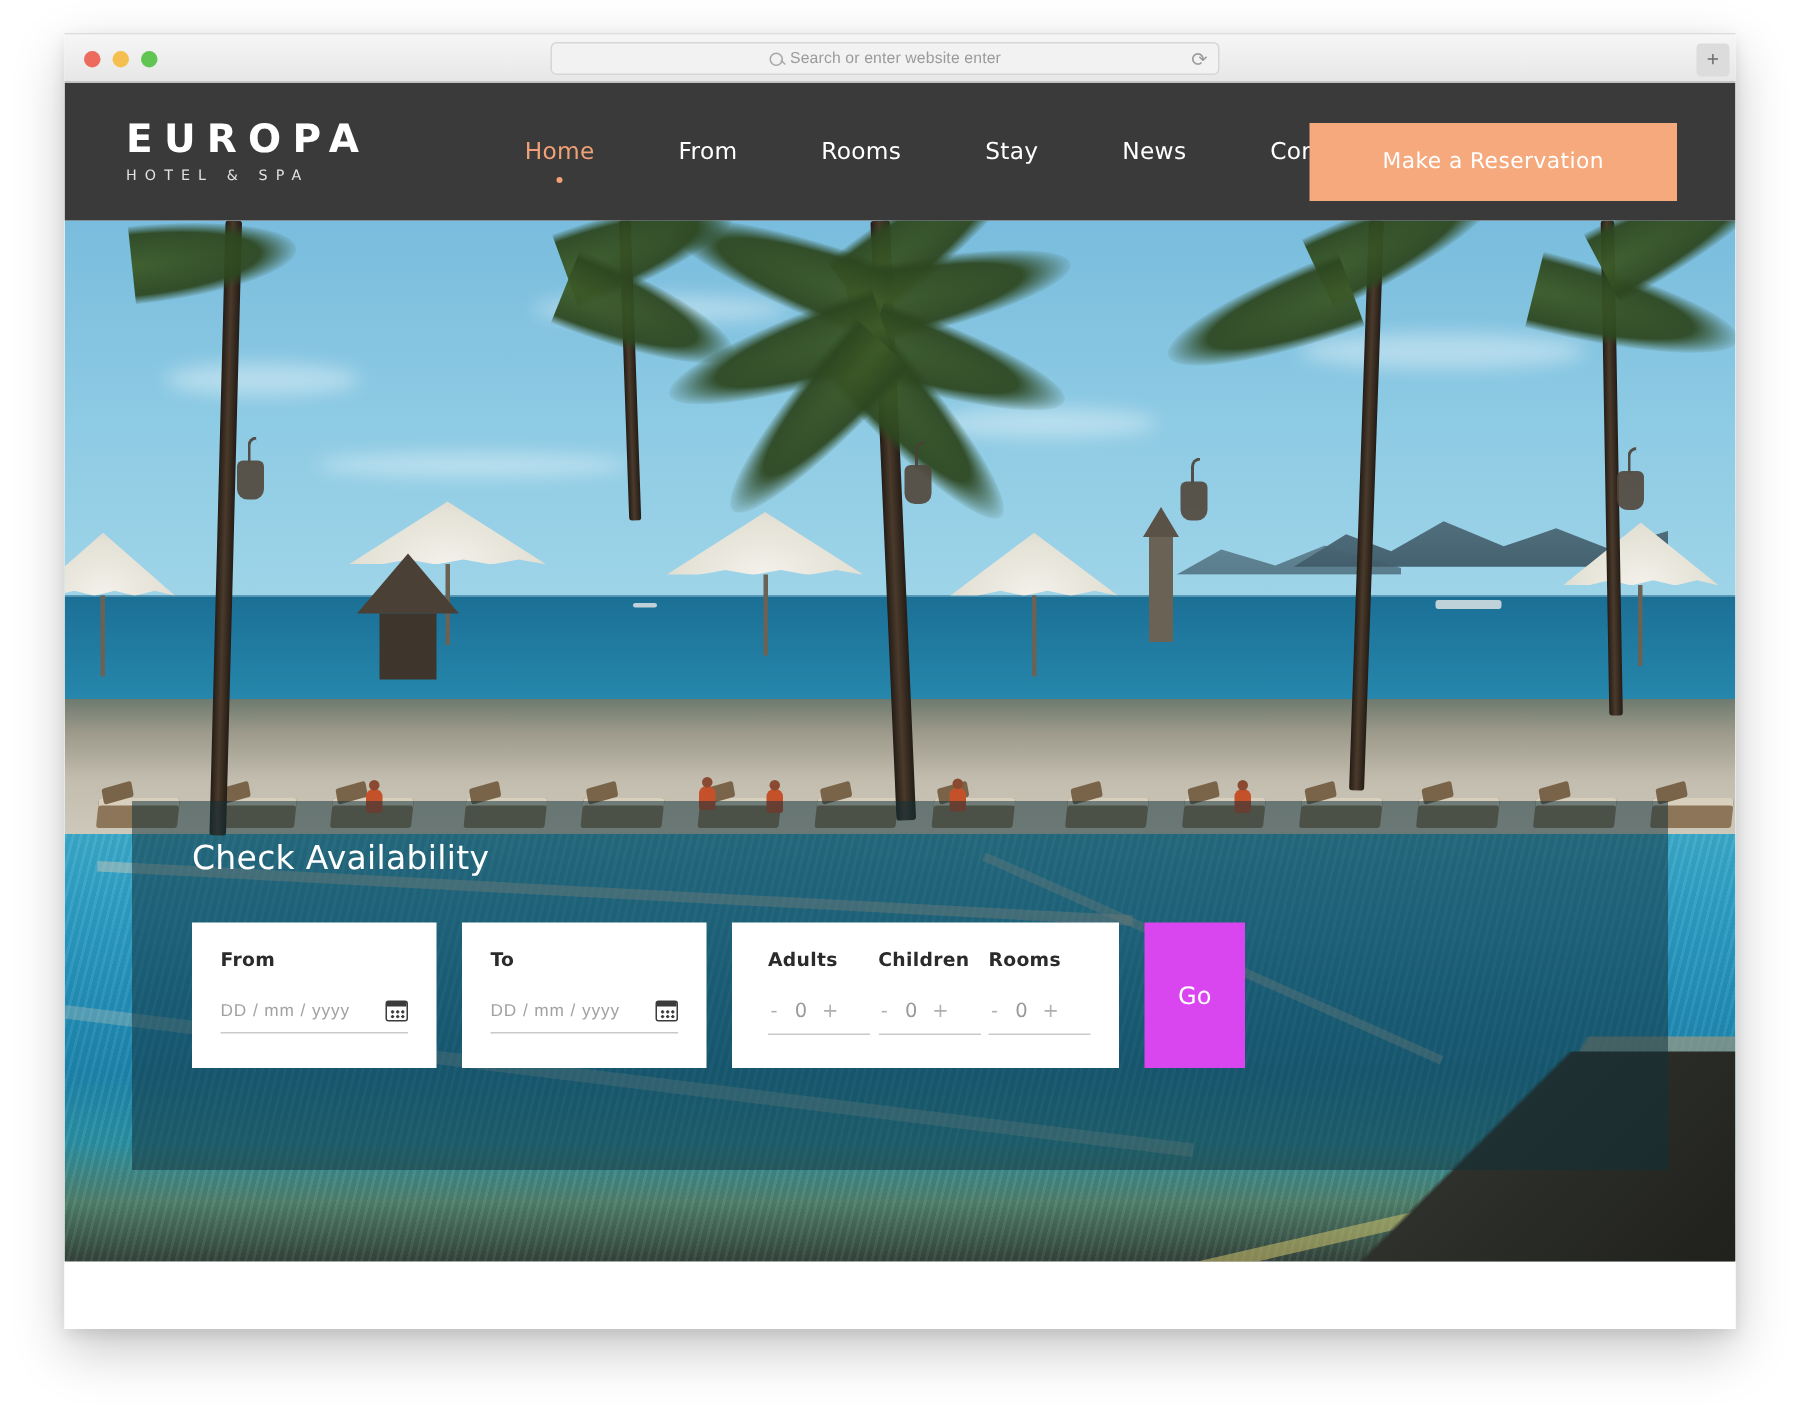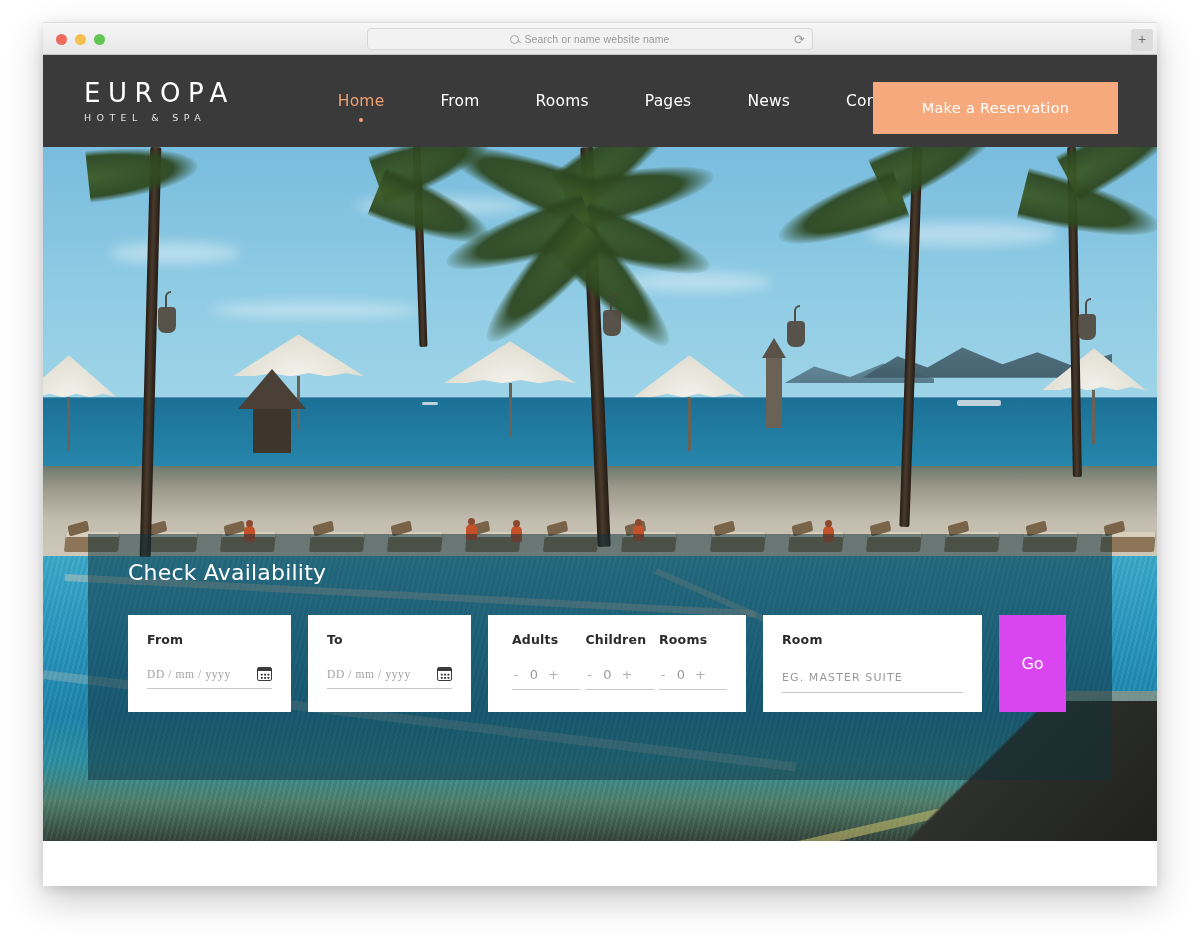--- a/index.html
+++ b/index.html
@@ -120,21 +120,21 @@
     display: flex;
     align-items: center;
     padding: 0 0 0 41px;
   }
 
   .logo { line-height: 1; user-select: none; }
   .logo-main {
     font-size: 26px;
     letter-spacing: 7.5px;
     color: #ffffff;
-    font-weight: 400;
+    font-weight: 700;
     font-family: "DejaVu Sans", sans-serif;
   }
   .logo-sub {
     margin-top: 7px;
     font-size: 9.5px;
     letter-spacing: 5.4px;
     color: #e2e2e2;
     font-family: "DejaVu Sans", sans-serif;
   }
 
@@ -473,21 +473,21 @@
     border-bottom: 1px solid #c9c9c9;
     padding-bottom: 7px;
     display: flex;
     align-items: center;
     justify-content: space-between;
   }
   .date-placeholder {
     font-size: 11.5px;
     color: #a2a2a2;
     letter-spacing: 0.6px;
-    font-family: Liberation Serif, serif;
+    font-family: Liberation Sans, sans-serif;
   }
   .cal-icon {
     width: 15px; height: 14px;
     border: 1.4px solid #3b3b3b;
     border-radius: 2px;
     position: relative;
     flex: none;
   }
   .cal-icon::before {
     content: "";
@@ -581,41 +581,41 @@
   <div class="chrome-bar">
     <div class="traffic-lights">
       <span class="dot red"></span>
       <span class="dot yellow"></span>
       <span class="dot green"></span>
     </div>
 
     <div class="url-bar">
       <div class="url-inner">
         <span class="search-glyph"></span>
-        <span class="url-text">Search or name website name</span>
+        <span class="url-text">Search or enter website enter</span>
       </div>
       <span class="reload-icon">⟳</span>
     </div>
 
     <div class="newtab-button">+</div>
   </div>
 
   <div class="page">
 
     <div class="site-header">
       <div class="logo">
         <div class="logo-main">EUROPA</div>
         <div class="logo-sub">HOTEL &amp; SPA</div>
       </div>
 
       <nav class="main-nav">
         <span class="nav-item active">Home</span>
         <span class="nav-item">From</span>
         <span class="nav-item">Rooms</span>
-        <span class="nav-item">Pages</span>
+        <span class="nav-item">Stay</span>
         <span class="nav-item">News</span>
         <span class="nav-item">Contact</span>
       </nav>
 
       <button class="reserve-btn">Make a Reservation</button>
     </div>
 
     <div class="hero">
       <div class="hero-photo">
         <div class="sky">
@@ -770,26 +770,20 @@
                 <div class="stepper">
                   <span class="step-btn">-</span>
                   <span class="step-val">0</span>
                   <span class="step-btn">+</span>
                 </div>
               </div>
 
             </div>
           </div>
 
-          <div class="field-card card-room">
-            <div class="field-label">Room</div>
-            <div class="room-input-wrap">
-              <span class="room-placeholder">EG. MASTER SUITE</span>
-            </div>
-          </div>
 
           <button class="go-btn">Go</button>
         </div>
       </div>
     </div>
 
     <div class="page-footer-space"></div>
   </div>
 </div>
 

